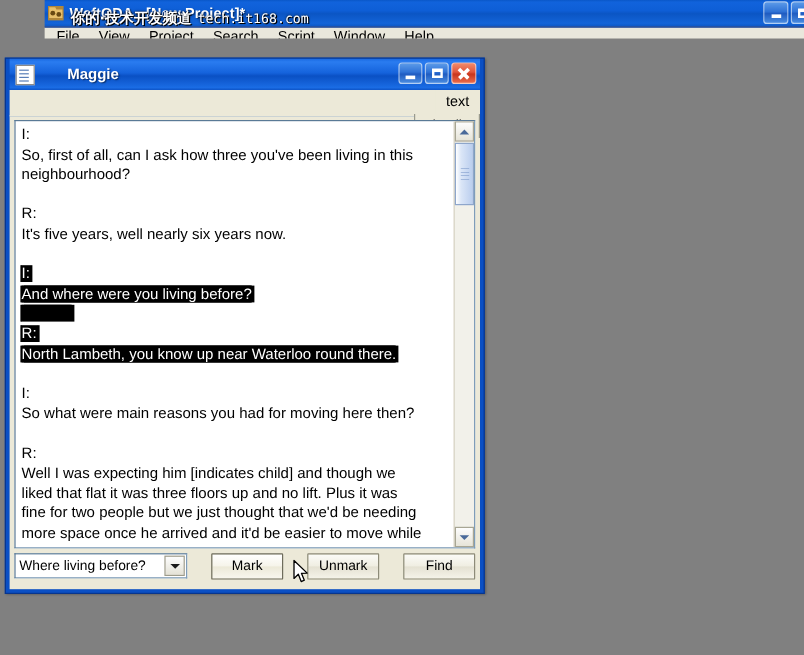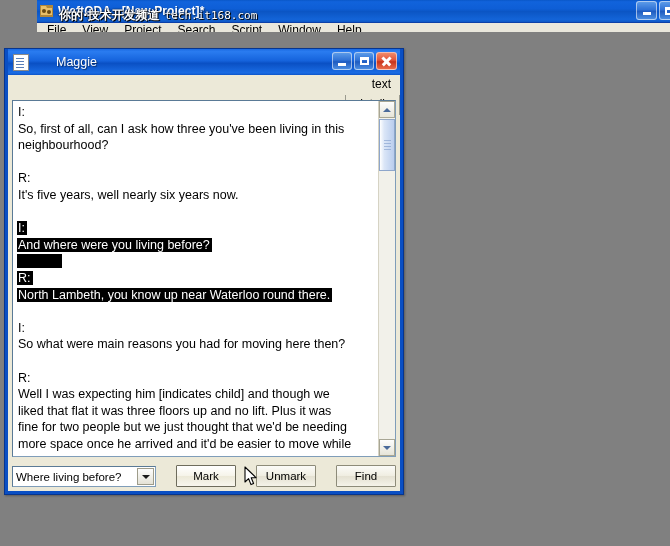--- a/index.html
+++ b/index.html
@@ -173,21 +173,21 @@
   }
   #child-doc-icon::before {
     content: "";
     position: absolute; left: 2px; top: 3px;
     width: 8px; height: 1px; background: #5a7fb8;
     box-shadow: 0 3px 0 #5a7fb8, 0 6px 0 #5a7fb8, 0 9px 0 #5a7fb8;
   }
   #child-title-text {
     color: #fff;
     font-size: 12.5px;
-    font-weight: normal;
+    font-weight: bold;
     text-shadow: 1px 1px 1px rgba(0,0,0,0.5);
     padding-left: 22px;
   }
   #child-window .wincontrols { right: 3px; top: 3px; }
   #child-window .wb { width: 20px; height: 18px; }
   #child-window .wb.close { width: 21px; }
 
   
   #tabstrip {
     background: #ece9d8;
@@ -301,21 +301,21 @@
        rgba(120,150,200,0.55) 0px, rgba(120,150,200,0.55) 1px,
        transparent 1px, transparent 3px);
   }
 
   
   #bottom-bar {
     flex: 0 0 auto;
     height: 26px;
     margin-top: 4px;
     display: flex;
-    align-items: flex-end;
+    align-items: flex-start;
     gap: 20px;
   }
   #code-combo {
     width: 185px;
     height: 21px;
     background: #ffffff;
     border: 1px solid #7f9db9;
     border-top-color: #5a7a96;
     border-left-color: #5a7a96;
     box-sizing: border-box;

